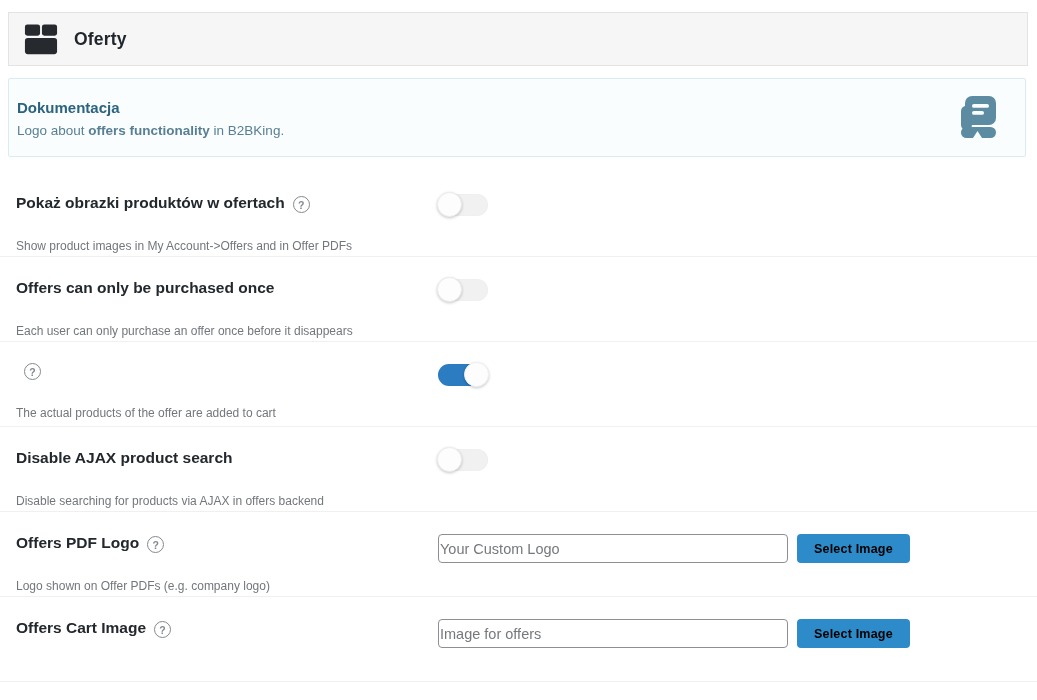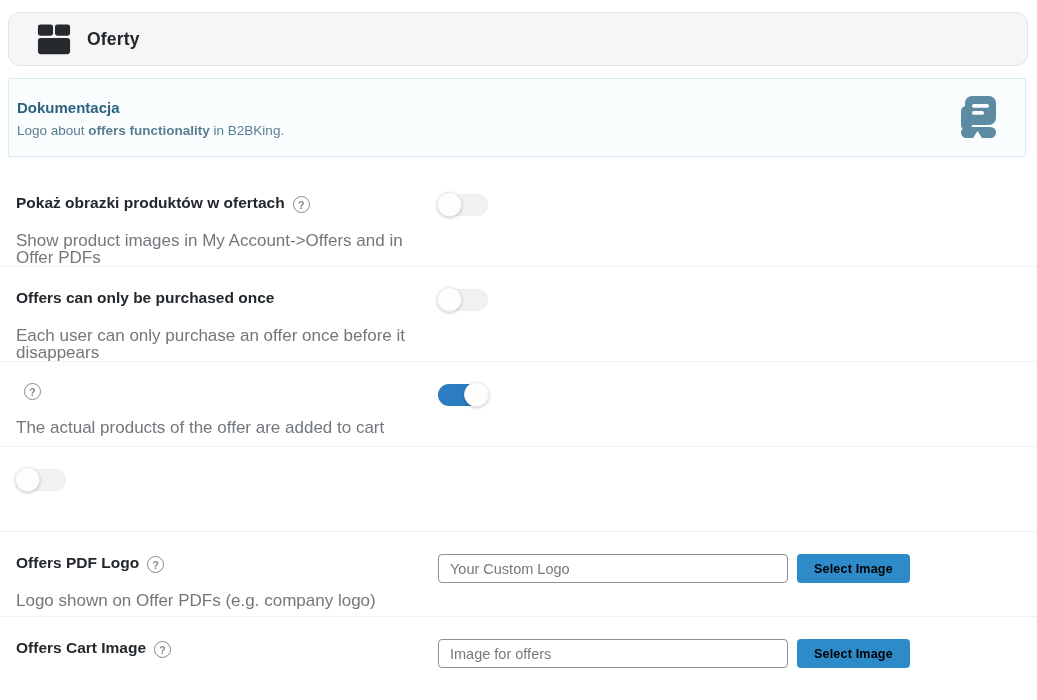--- a/index.html
+++ b/index.html
@@ -21,22 +21,22 @@
   body{
     width:1037px;height:700px;overflow:hidden;background:#ffffff;
     font-family:"Liberation Sans","DejaVu Sans",sans-serif;
     -webkit-font-smoothing:antialiased;
   }
   .page{padding-top:12px;}
 
   
   .header-bar{
     margin:0 9px 0 8px;height:54px;background:var(--header-bg);
-    border:1px solid var(--header-border);border-radius:12px;
-    display:flex;align-items:center;padding-left:28px;
+    border:1px solid var(--header-border);border-radius:0;
+    display:flex;align-items:center;padding-left:15px;
   }
   .header-bar .box-icon{display:inline-flex;margin-right:16px;}
   .header-title{
     font-size:17.5px;font-weight:700;color:#20262b;margin:0;letter-spacing:.2px;
   }
 
   
   .docs-box{
     margin:12px 11px 0 8px;background:var(--docs-bg);
     border:1px solid var(--docs-border);border-radius:2px;
@@ -62,41 +62,41 @@
   .setting-title-line{display:flex;align-items:flex-end;}
   .setting-title{
     font-size:15.5px;font-weight:700;color:var(--title-text);line-height:20px;
   }
   .help-icon{
     display:inline-flex;align-items:center;justify-content:center;
     width:17px;height:17px;border:1.4px solid #83898e;border-radius:50%;
     color:#83898e;font-size:10.5px;font-weight:700;margin-left:8px;flex:0 0 auto;
     cursor:help;user-select:none;
   }
-  .setting-desc{margin-top:19px;font-size:17px;color:var(--desc-text);line-height:17px;}
+  .setting-desc{margin-top:25px;font-size:12px;color:var(--desc-text);line-height:17px;}
   .setting-control{display:flex;align-items:center;margin-top:1px;}
 
   
   .toggle{
     position:relative;width:50px;height:22px;border-radius:12px;
     background:#f1f1f2;display:inline-block;cursor:pointer;
     box-shadow:inset 0 0 2px rgba(0,0,0,.04);
   }
   .toggle .knob{
     position:absolute;top:-2px;left:-1px;width:25px;height:25px;border-radius:50%;
     background:#fdfdfd;border:1px solid #ececec;
     box-shadow:0 1px 3px rgba(0,0,0,.22);
   }
   .toggle.on{background:var(--accent-toggle);}
   .toggle.on .knob{left:auto;right:-1px;border-color:#f2f2f2;}
 
   
   .image-input{
     width:350px;height:29px;border:1px solid #8c8f94;border-radius:4px;
-    padding:0 11px;font-size:14.5px;color:#2c3338;background:#fff;outline:none;
+    padding:0 1px;font-size:14.5px;color:#2c3338;background:#fff;outline:none;
     font-family:"Liberation Sans","DejaVu Sans",sans-serif;
   }
   .image-input::placeholder{color:#75797d;opacity:1;}
   .select-btn{
     height:29px;margin-left:9px;padding:0 17px;border:none;border-radius:4px;
     background:var(--accent-btn);color:#000000;font-size:12.5px;font-weight:700;
     cursor:pointer;font-family:"Liberation Sans","DejaVu Sans",sans-serif;
     letter-spacing:.2px;
   }
 </style>
@@ -172,20 +172,27 @@
       <div class="setting-desc">The actual products of the offer are added to cart</div>
     </div>
     <div class="setting-control">
           <span class="toggle on">
             <span class="knob"></span>
           </span>
         </div>
   </div>
 
   <div class="setting-row">
+    <div class="setting-text">
+      <div class="setting-title-line">
+        <span class="setting-title">Disable AJAX product search</span>
+
+      </div>
+      <div class="setting-desc">Disable searching for products via AJAX in offers backend</div>
+    </div>
     <div class="setting-control">
           <span class="toggle">
             <span class="knob"></span>
           </span>
         </div>
   </div>
 
   <div class="setting-row">
     <div class="setting-text">
       <div class="setting-title-line">

